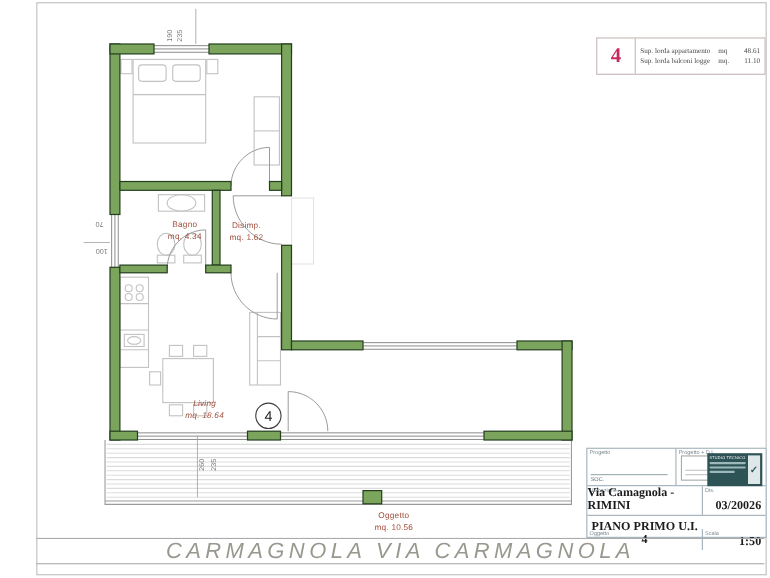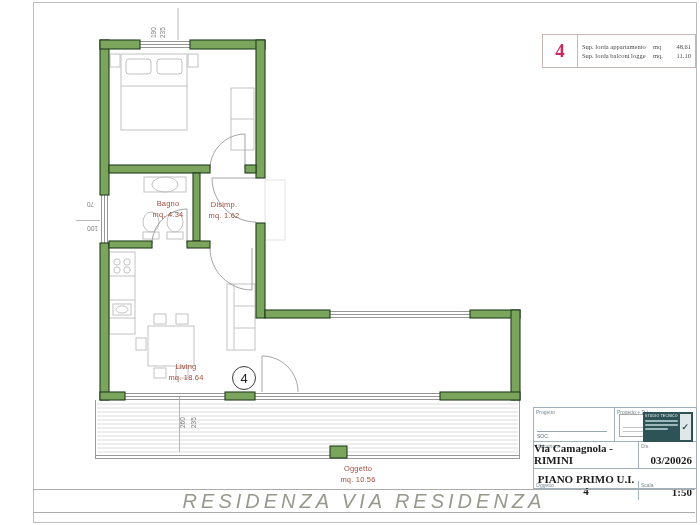--- a/index.html
+++ b/index.html
@@ -198,21 +198,21 @@
   </svg>
 
   <div class="room-label" style="left:131px;top:199px;width:74px;">
     <div>Bagno</div>
     <div>mq. 4.34</div>
   </div>
   <div class="room-label" style="left:194px;top:200px;width:60px;">
     <div>Disimp.</div>
     <div>mq. 1.62</div>
   </div>
-  <div class="room-label" style="left:149px;top:362px;width:74px;">
+  <div class="room-label" style="left:149px;top:362px;width:74px;font-style:italic;">
     <div>Living</div>
     <div>mq. 18.64</div>
   </div>
   <div class="room-label" style="left:321px;top:464px;width:74px;">
     <div>Oggetto</div>
     <div>mq. 10.56</div>
   </div>
 
   <div class="unit-circle">
     <span>4</span>
@@ -274,16 +274,16 @@
         <span class="tb-value val-center">PIANO PRIMO U.I. 4</span>
       </div>
       <div class="tb-cell cell-small">
         <span class="tb-label">Scala</span>
         <span class="tb-value val-br">1:50</span>
       </div>
     </div>
   </div>
 
   <div class="footer-band">
-    <span class="footer-title">RESIDENZA VIA RESIDENZA</span>
+    <span class="footer-title">CARMAGNOLA VIA CARMAGNOLA</span>
   </div>
 
 </div>
 
 </body></html>

